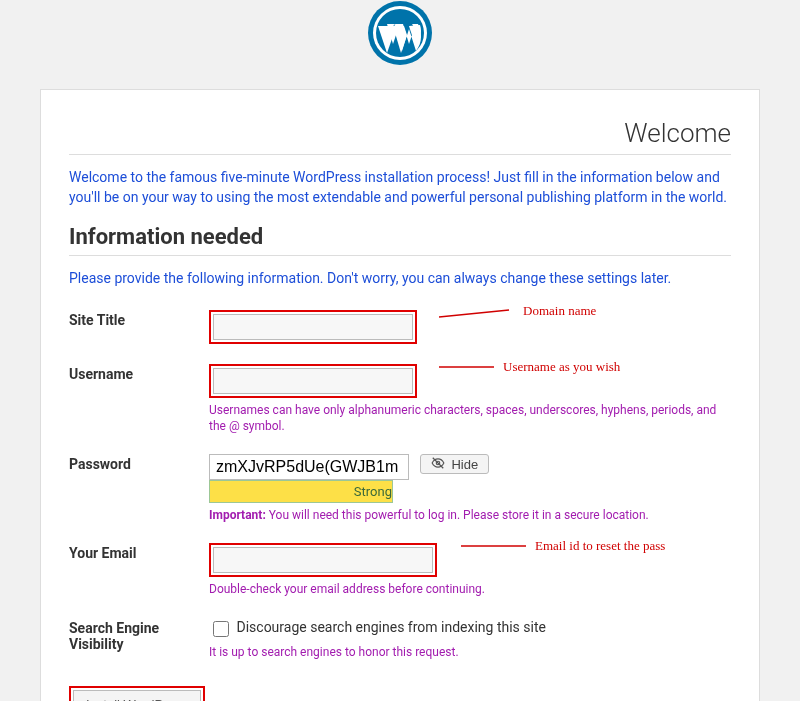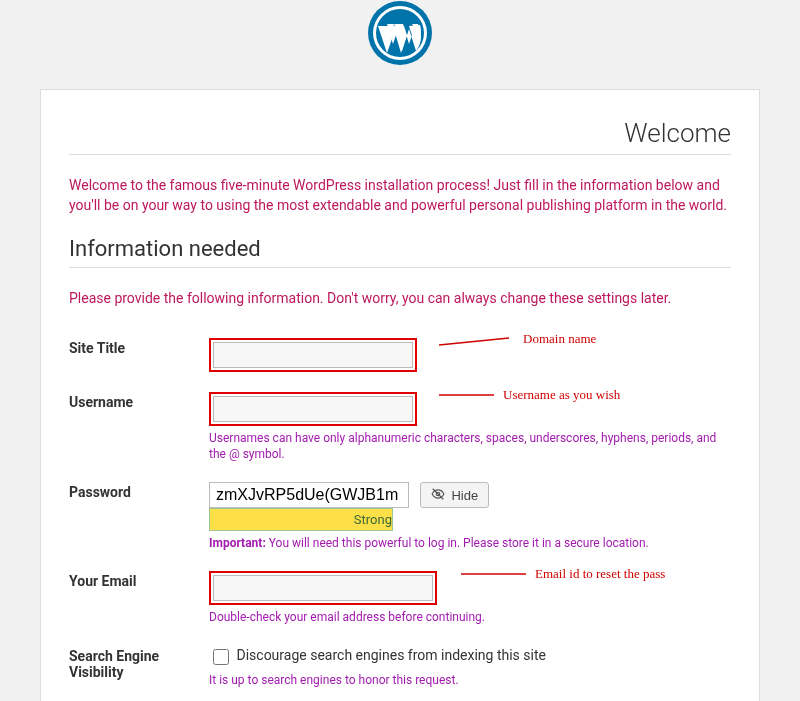--- a/index.html
+++ b/index.html
@@ -32,28 +32,28 @@
   h1 {
     font-weight: 300;
     font-size: 26px;
     margin: 4px 0 8px;
     color: #333;
     border-bottom: 1px solid #ddd;
     padding-bottom: 6px;
     text-align: right;
   }
   h2 {
-    font-weight: 400;
+    font-weight: 700;
     font-size: 22px;
     margin: 16px 0 8px;
     border-bottom: 1px solid #ddd;
     padding-bottom: 6px;
     color: #333;
   }
-  p { margin: 20px 0; line-height: 1.45; font-size: 14px; color: #be185d; }
+  p { margin: 12px 0; line-height: 1.45; font-size: 14px; color: #1d4ed8; }
   .form-table { width: 100%; border-collapse: collapse; position: relative; }
   .form-table th {
     text-align: left;
     vertical-align: top;
     width: 140px;
     padding: 12px 10px 12px 0;
     font-weight: 700;
     font-size: 14px;
   }
   .form-table td {
@@ -90,21 +90,21 @@
     display: inline-flex;
     align-items: center;
     gap: 6px;
     margin-left: 8px;
     padding: 3px 10px;
     border: 1px solid #bbb;
     background: #f4f4f4;
     border-radius: 3px;
     font-size: 13px;
     color: #444;
-    height: 26px;
+    height: 20px;
     vertical-align: top;
   }
   .chk { width: 16px; height: 16px; vertical-align: middle; margin-right: 4px; }
   .annot {
     position: absolute;
     color: #d00000;
     font-size: 13px;
     font-family: Liberation Serif, serif;
     white-space: nowrap;
   }

